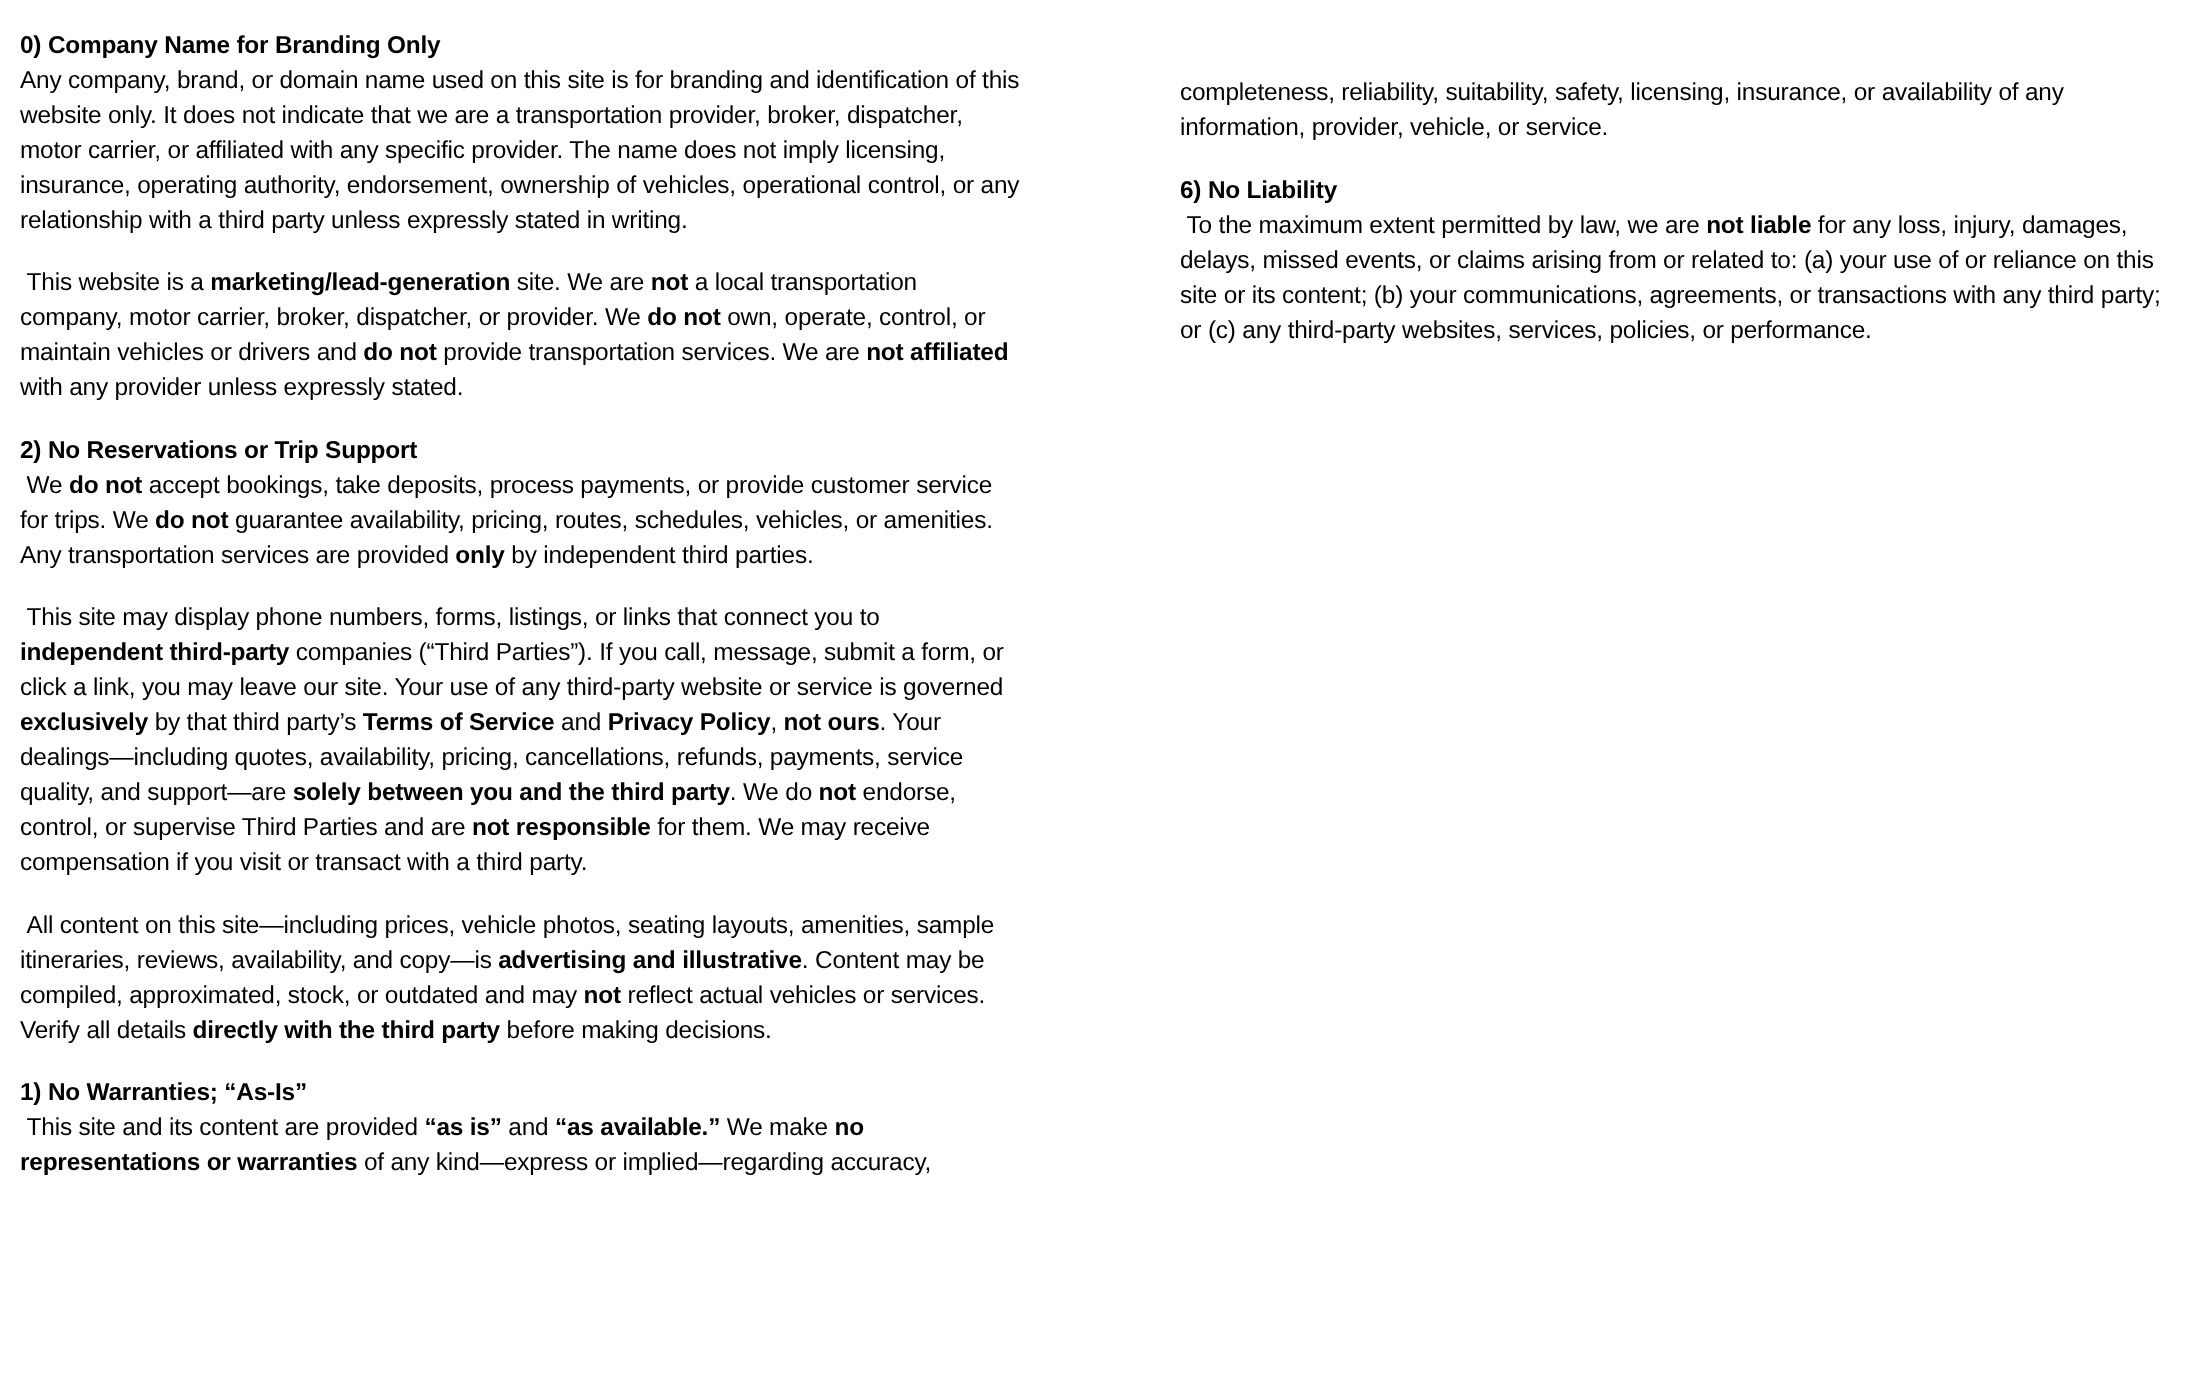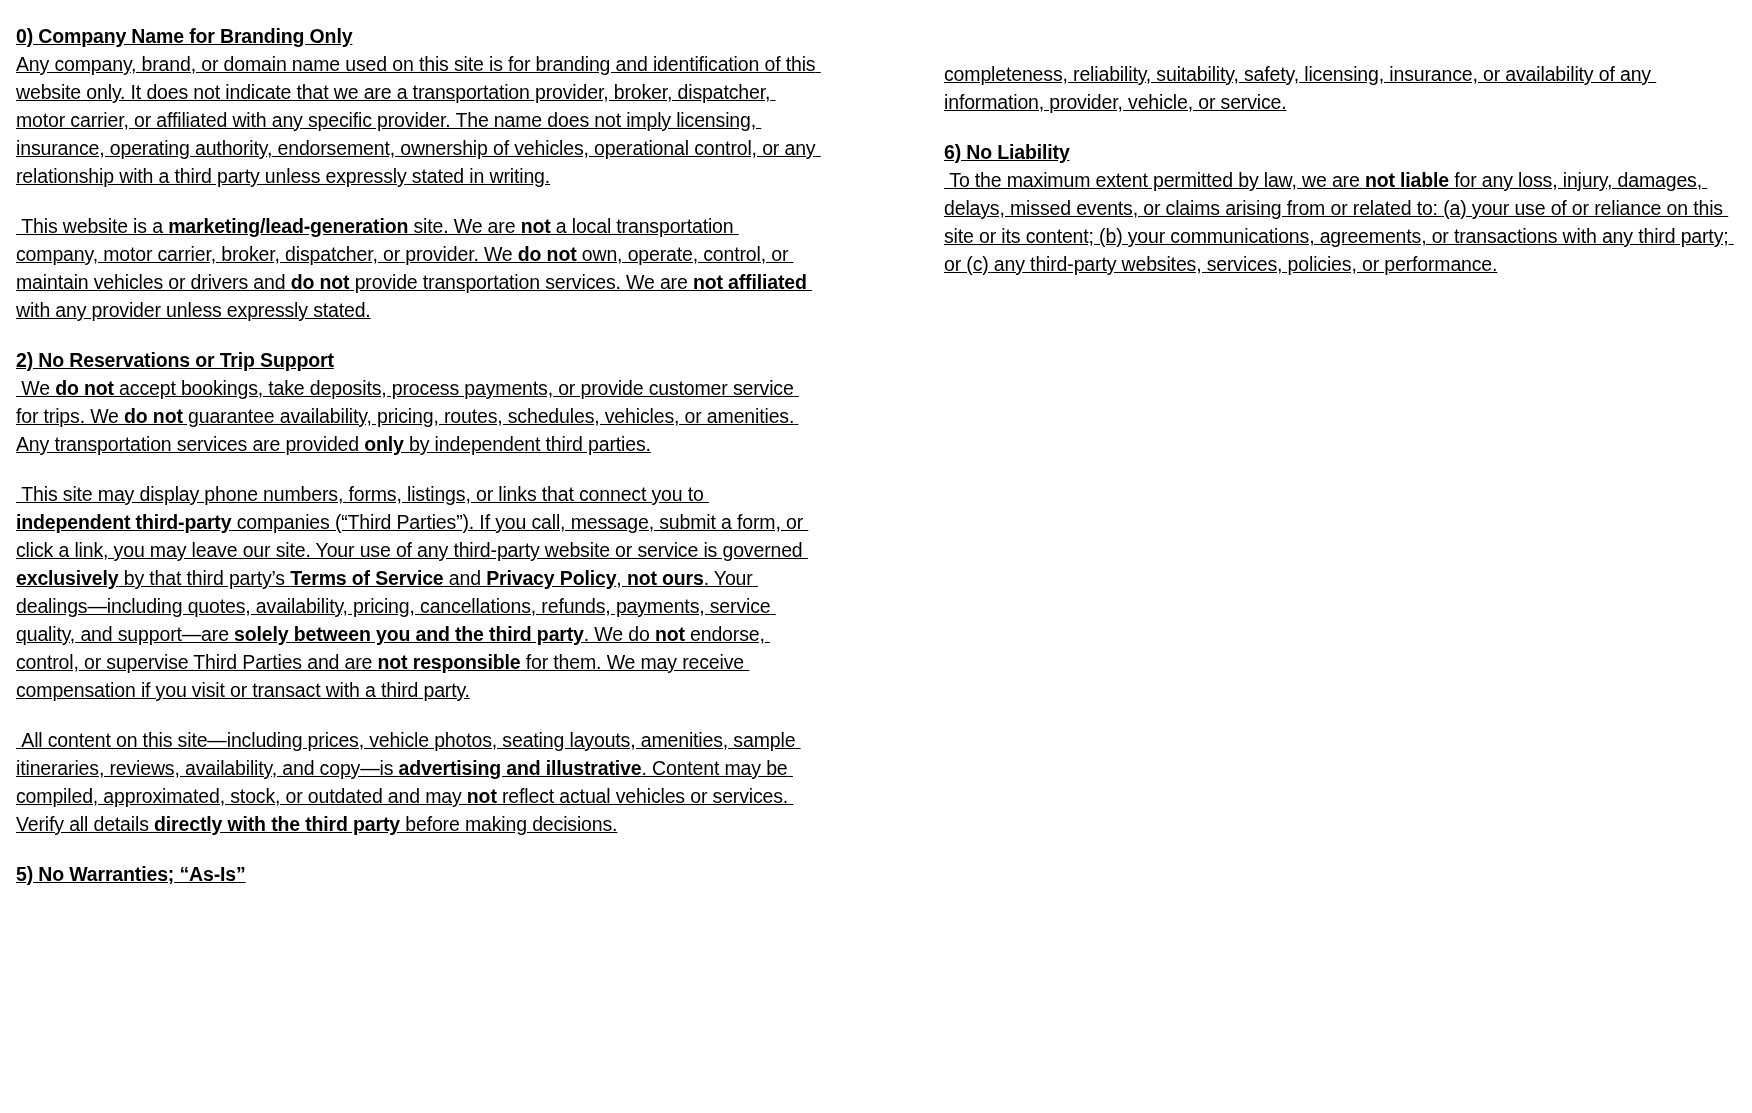--- a/index.html
+++ b/index.html
@@ -13,21 +13,21 @@
     line-height: 28px;
     letter-spacing: -0.15px;
     overflow: hidden;
   }
   .doc {
     display: flex;
     padding: 22px 7px 0 16px;
     box-sizing: border-box;
     width: 1752px;
   }
-  .col { width: 801px; flex: 0 0 801px; text-decoration: underline; }
+  .col { width: 801px; flex: 0 0 801px; }
   .col-right { margin-left: 127px; margin-top: 38px; }
   .block { margin: 0 0 22px 0; }
   .heading { font-weight: bold; }
   .body { margin: 0; white-space: pre-wrap; }
   .b { font-weight: bold; }
 </style>
 </head>
 <body style="background: rgb(255, 255, 255); color: rgb(0, 0, 0);">
 
 <main class="doc">
@@ -43,21 +43,22 @@
         <div class="heading">2) No Reservations or Trip Support</div>
         <p class="body"><span> We </span><span class="b">do not</span><span> accept bookings, take deposits, process payments, or provide customer service for trips. We </span><span class="b">do not</span><span> guarantee availability, pricing, routes, schedules, vehicles, or amenities. Any transportation services are provided </span><span class="b">only</span><span> by independent third parties.</span></p>
       </section>
       <section class="block">
         <p class="body"><span> This site may display phone numbers, forms, listings, or links that connect you to </span><span class="b">independent third-party</span><span> companies (“Third Parties”). If you call, message, submit a form, or click a link, you may leave our site. Your use of any third-party website or service is governed </span><span class="b">exclusively</span><span> by that third party’s </span><span class="b">Terms of Service</span><span> and </span><span class="b">Privacy Policy</span><span>, </span><span class="b">not ours</span><span>. Your dealings—including quotes, availability, pricing, cancellations, refunds, payments, service quality, and support—are </span><span class="b">solely between you and the third party</span><span>. We do </span><span class="b">not</span><span> endorse, control, or supervise Third Parties and are </span><span class="b">not responsible</span><span> for them. We may receive compensation if you visit or transact with a third party.</span></p>
       </section>
       <section class="block">
         <p class="body"><span> All content on this site—including prices, vehicle photos, seating layouts, amenities, sample itineraries, reviews, availability, and copy—is </span><span class="b">advertising and illustrative</span><span>. Content may be compiled, approximated, stock, or outdated and may </span><span class="b">not</span><span> reflect actual vehicles or services. Verify all details </span><span class="b">directly with the third party</span><span> before making decisions.</span></p>
       </section>
       <section class="block">
-        <div class="heading">5) No Warranties; “As-Is”</div>
+        <div class="heading">1) No Warranties; “As-Is”</div>
+        <p class="body"><span> This site and its content are provided </span><span class="b">“as is”</span><span> and </span><span class="b">“as available.”</span><span> We make </span><span class="b">no representations or warranties</span><span> of any kind—express or implied—regarding accuracy,</span></p>
       </section>
     </div>
   <div class="col col-right">
       <section class="block">
         <p class="body"><span>completeness, reliability, suitability, safety, licensing, insurance, or availability of any information, provider, vehicle, or service.</span></p>
       </section>
       <section class="block">
         <div class="heading">6) No Liability</div>
         <p class="body"><span> To the maximum extent permitted by law, we are </span><span class="b">not liable</span><span> for any loss, injury, damages, delays, missed events, or claims arising from or related to: (a) your use of or reliance on this site or its content; (b) your communications, agreements, or transactions with any third party; or (c) any third-party websites, services, policies, or performance.</span></p>
       </section>

